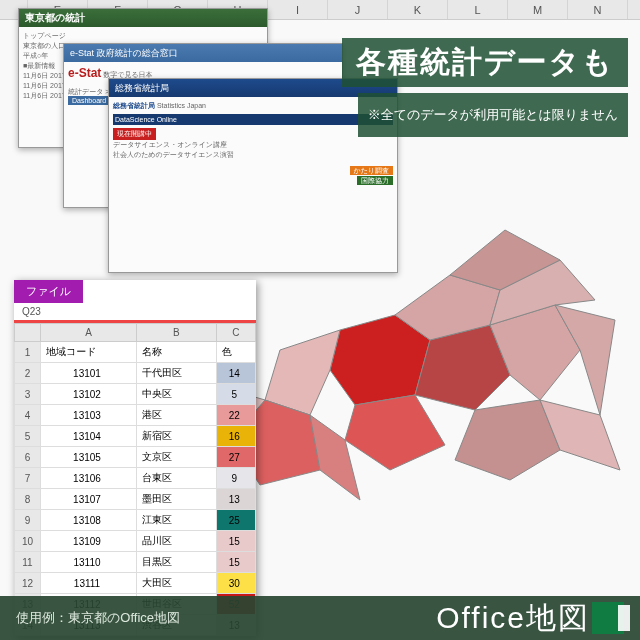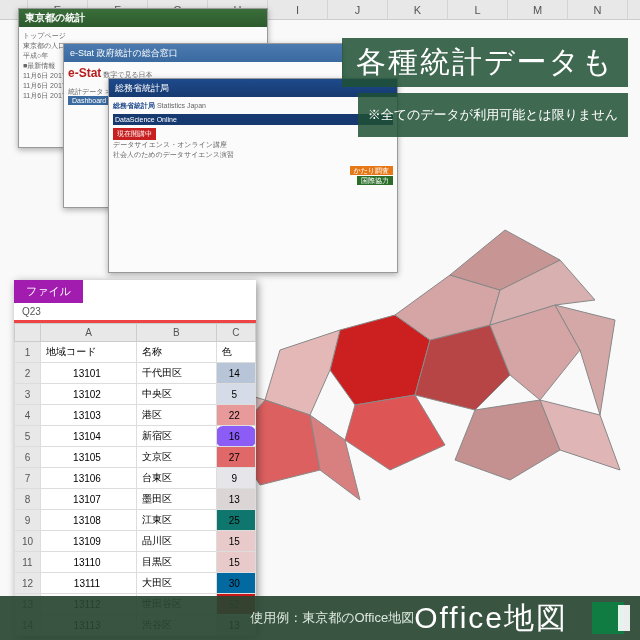--- a/index.html
+++ b/index.html
@@ -14,34 +14,34 @@
 .thumb{position:absolute;background:#fff;box-shadow:0 2px 6px rgba(0,0,0,.3);border:1px solid #999}
 .t1{top:0;left:0;width:250px;height:140px}
 .t2{top:35px;left:45px;width:280px;height:165px}
 .t3{top:70px;left:90px;width:290px;height:195px}
 .thumb-hdr{height:18px;background:linear-gradient(#3a6e3a,#2d5a2d);color:#fff;font-size:9px;padding:2px 6px;display:flex;align-items:center}
 .t2 .thumb-hdr{background:linear-gradient(#4a7ab0,#3a6a9f)}
 .t3 .thumb-hdr{background:linear-gradient(#1e4a8c,#163a70)}
 .thumb-body{padding:4px;font-size:7px;color:#666;background:#fbfbfb;height:calc(100% - 18px);overflow:hidden}
 .thumb-logo{font-weight:bold;font-size:10px;color:#2d5a2d}
 .headline{position:absolute;top:38px;right:12px;text-align:right;z-index:10}
-.headline-txt{display:inline-block;font-size:30px;font-weight:normal;color:#fff;background:rgba(30,80,50,.85);padding:4px 14px;margin-bottom:6px;letter-spacing:2px}
+.headline-txt{display:inline-block;font-size:30px;font-weight:bold;color:#fff;background:rgba(30,80,50,.85);padding:4px 14px;margin-bottom:6px;letter-spacing:2px}
 .headline-sub{font-size:13px;color:#fff;background:rgba(30,80,50,.85);padding:13px 10px;display:inline-block}
 .ss{position:absolute;top:280px;left:14px;width:242px;background:#fff;box-shadow:2px 2px 8px rgba(0,0,0,.4);font-size:11px}
 .ss-tab{background:#a21caf;color:#fff;padding:4px 12px;font-size:11px;display:inline-block}
 .ss-ref{padding:3px 8px;background:#fff;border-bottom:3px solid #ef4444;font-size:10px;color:#555}
 .ss-grid{width:100%;border-collapse:collapse}
 .ss-grid th{background:#e8e8e8;border:1px solid #ccc;font-weight:normal;font-size:10px;color:#555;padding:2px;width:28px}
 .ss-grid th.ch{width:auto;height:18px}
 .ss-grid td{border:1px solid #ddd;padding:3px 5px;font-size:10px;background:#fff}
 .ss-grid td.rn{background:#e8e8e8;text-align:center;color:#555;width:26px}
 .ss-grid td.nv{text-align:center;padding-right:8px}
-.footer{position:absolute;bottom:0;left:0;right:0;height:44px;background:rgba(40,70,50,.92);display:flex;align-items:center;justify-content:flex-end;padding:0 16px}
+.footer{position:absolute;bottom:0;left:0;right:0;height:44px;background:rgba(40,70,50,.92);display:flex;align-items:center;justify-content:space-between;padding:0 16px}
 .footer-l{color:#dde8dd;font-size:13px}
-.footer-r{display:flex;align-items:center;gap:24px}
+.footer-r{display:flex;align-items:center;gap:2px}
 .footer-title{color:#fff;font-size:30px;font-weight:300;letter-spacing:2px}
 .xl-icon{width:32px;height:32px;background:#107c41;position:relative;display:flex;align-items:center;justify-content:center}
 .xl-icon::before{content:"";position:absolute;right:-6px;top:3px;width:12px;height:26px;background:#fff;opacity:.9}
 </style>
 </head>
 <body>
 
 <div class="excel-bg">
   <div class="col-headers" id="bgcols">
       <div class="col-h"></div>
@@ -137,21 +137,21 @@
         <tr>
           <td class="rn">4</td>
           <td class="nv">13103</td>
           <td>港区</td>
           <td class="nv" style="background: rgb(232, 154, 154);">22</td>
         </tr>
         <tr>
           <td class="rn">5</td>
           <td class="nv">13104</td>
           <td>新宿区</td>
-          <td class="nv" style="background: #8b5cf6; border-radius: 7px;">16</td>
+          <td class="nv" style="background: #eab308;">16</td>
         </tr>
         <tr>
           <td class="rn">6</td>
           <td class="nv">13105</td>
           <td>文京区</td>
           <td class="nv" style="background: rgb(224, 104, 104);">27</td>
         </tr>
         <tr>
           <td class="rn">7</td>
           <td class="nv">13106</td>
@@ -179,21 +179,21 @@
         <tr>
           <td class="rn">11</td>
           <td class="nv">13110</td>
           <td>目黒区</td>
           <td class="nv" style="background: rgb(232, 202, 202);">15</td>
         </tr>
         <tr>
           <td class="rn">12</td>
           <td class="nv">13111</td>
           <td>大田区</td>
-          <td class="nv" style="background: #0369a1;">30</td>
+          <td class="nv" style="background: #fde047;">30</td>
         </tr>
         <tr>
           <td class="rn">13</td>
           <td class="nv">13112</td>
           <td>世田谷区</td>
           <td class="nv" style="background: rgb(200, 24, 24);">52</td>
         </tr>
         <tr>
           <td class="rn">14</td>
           <td class="nv">13113</td>

